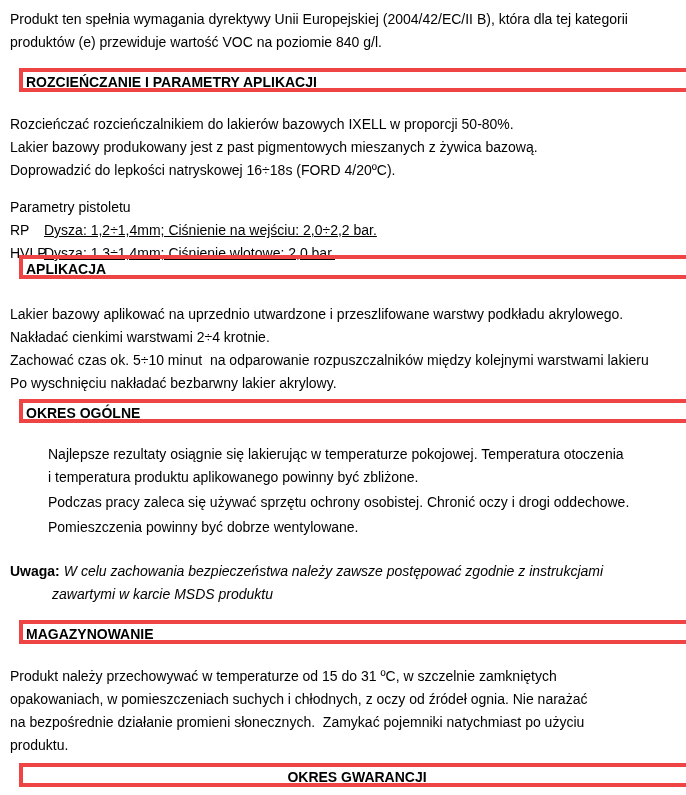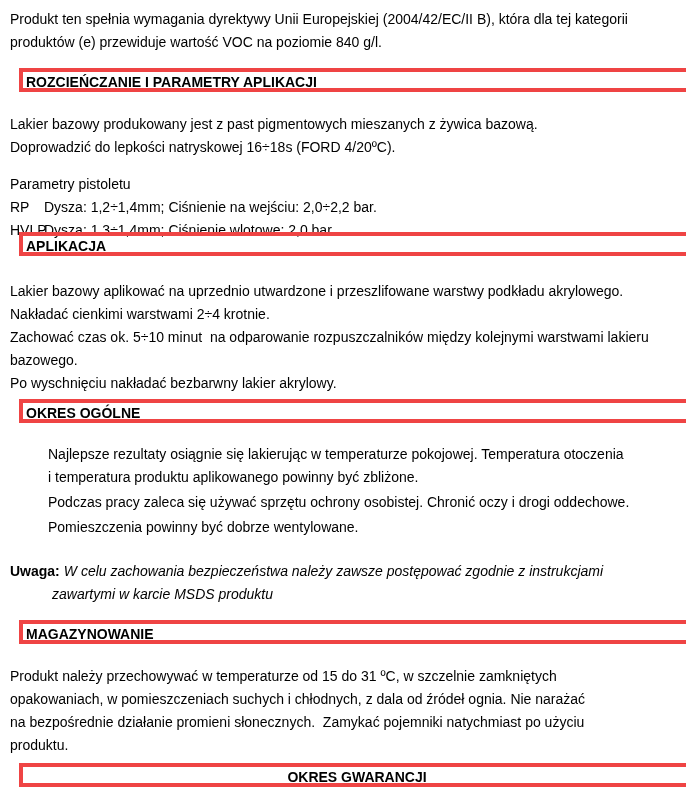--- a/index.html
+++ b/index.html
@@ -28,21 +28,21 @@
     line-height:20px;
     white-space:pre;
     overflow:hidden;
   }
   .intro { padding-top:8px; }
   .bh-1 { margin-top:14px; }
   .sec-dilution { margin-top:21px; }
   .gun-title { margin-top:14px; }
   .gun-row { display:flex; }
   .gun-label { width:34px; flex:0 0 34px; white-space:pre; }
-  .gun-value { white-space:pre; }
+  .gun-value { white-space:pre;text-decoration:underline; }
   .bh-2 { margin-top:-10px; position:relative; }
   .sec-application { margin-top:24px; }
   .bh-3 { margin-top:4px; }
   .notes { margin-top:20px; margin-left:48px; }
   .notes .para { margin-top:2px; }
   .notes .para:first-child { margin-top:4px; }
   .note {
     margin-top:21px;
     margin-left:10px;
     padding-left:42px;
@@ -60,20 +60,21 @@
 <div class="doc">
 
   <div class="txt intro">
     <div class="line">Produkt ten spełnia wymagania dyrektywy Unii Europejskiej (2004/42/EC/II B), która dla tej kategorii</div>
     <div class="line">produktów (e) przewiduje wartość VOC na poziomie 840 g/l.</div>
   </div>
 
   <div class="box-header bh-1">ROZCIEŃCZANIE I PARAMETRY APLIKACJI</div>
 
   <div class="txt sec-dilution">
+    <div class="line">Rozcieńczać rozcieńczalnikiem do lakierów bazowych IXELL w proporcji 50-80%.</div>
     <div class="line">Lakier bazowy produkowany jest z past pigmentowych mieszanych z żywica bazową.</div>
     <div class="line">Doprowadzić do lepkości natryskowej 16÷18s (FORD 4/20ºC).</div>
   </div>
 
   <div class="txt gun-title">
     <div class="line">Parametry pistoletu</div>
   </div>
   <div class="txt gun-row">
     <div class="gun-label">RP</div>
     <div class="gun-value">Dysza: 1,2÷1,4mm; Ciśnienie na wejściu: 2,0÷2,2 bar.</div>
@@ -82,21 +83,20 @@
     <div class="gun-label">HVLP</div>
     <div class="gun-value">Dysza: 1.3÷1,4mm; Ciśnienie wlotowe: 2,0 bar.</div>
   </div>
 
   <div class="box-header bh-2">APLIKACJA</div>
 
   <div class="txt sec-application">
     <div class="line">Lakier bazowy aplikować na uprzednio utwardzone i przeszlifowane warstwy podkładu akrylowego.</div>
     <div class="line">Nakładać cienkimi warstwami 2÷4 krotnie.</div>
     <div class="line">Zachować czas ok. 5÷10 minut  na odparowanie rozpuszczalników między kolejnymi warstwami lakieru</div>
-    <div class="line">bazowego.</div>
     <div class="line">Po wyschnięciu nakładać bezbarwny lakier akrylowy.</div>
   </div>
 
   <div class="box-header bh-3">OKRES OGÓLNE</div>
 
   <div class="notes">
     <div class="para">
       <div class="line">Najlepsze rezultaty osiągnie się lakierując w temperaturze pokojowej. Temperatura otoczenia</div>
       <div class="line">i temperatura produktu aplikowanego powinny być zbliżone.</div>
     </div>
@@ -110,20 +110,20 @@
 
   <div class="note">
     <span class="note-label">Uwaga:</span><span class="it">W celu zachowania bezpieczeństwa należy zawsze postępować zgodnie z instrukcjami</span><br>
     <span class="it">zawartymi w karcie MSDS produktu</span>
   </div>
 
   <div class="box-header bh-4">MAGAZYNOWANIE</div>
 
   <div class="txt sec-storage">
     <div class="line">Produkt należy przechowywać w temperaturze od 15 do 31 ºC, w szczelnie zamkniętych</div>
-    <div class="line">opakowaniach, w pomieszczeniach suchych i chłodnych, z dala od źródeł ognia. Nie narażać</div>
+    <div class="line">opakowaniach, w pomieszczeniach suchych i chłodnych, z oczy od źródeł ognia. Nie narażać</div>
     <div class="line">na bezpośrednie działanie promieni słonecznych.  Zamykać pojemniki natychmiast po użyciu</div>
     <div class="line">produktu.</div>
   </div>
 
   <div class="box-header bh-5">OKRES GWARANCJI</div>
 
 </div>
 
 </body></html>

